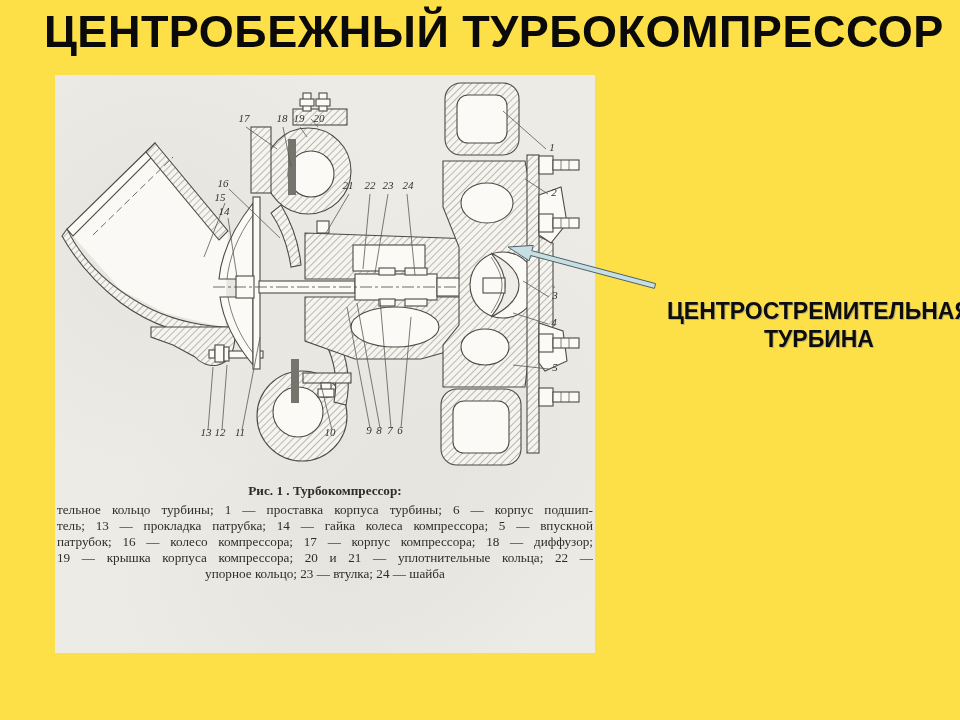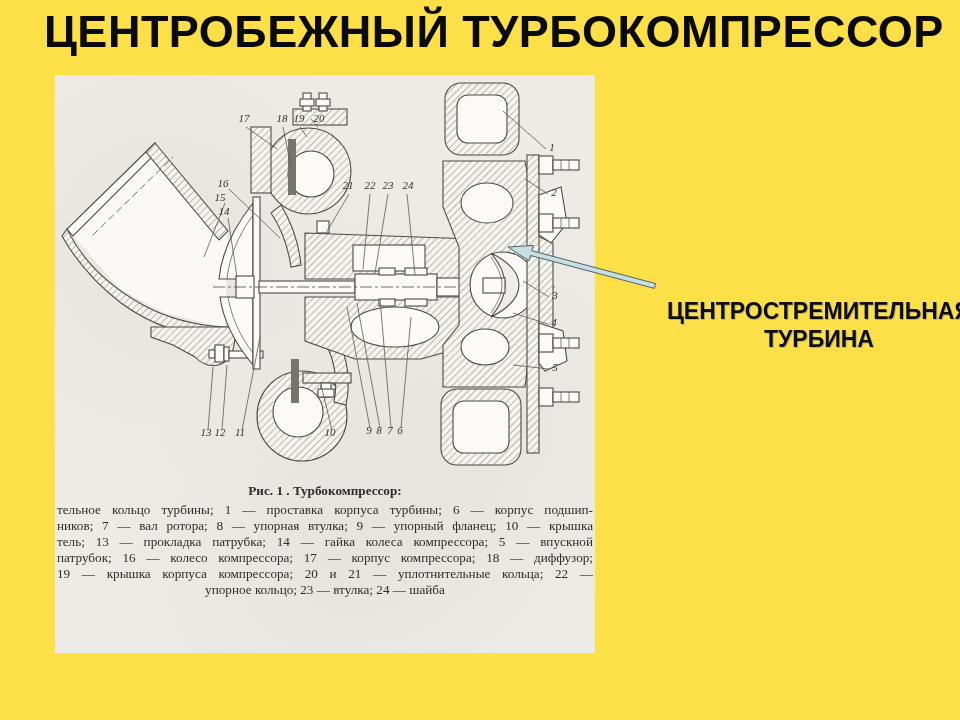--- a/index.html
+++ b/index.html
@@ -206,21 +206,20 @@
           <text class="num" x="324" y="359">8</text>
           <text class="num" x="335" y="359">7</text>
           <text class="num" x="345" y="359">6</text>
         </g>
       </g>
     </svg>
 
     <div class="caption">
       <div class="cap-head">Рис. 1 . Турбокомпрессор:</div>
       <div class="cap-line">тельное кольцо турбины; 1 — проставка корпуса турбины; 6 — корпус подшип-</div>
-      <div class="cap-line">ников; 7 — вал ротора; 8 — упорная втулка; 9 — упорный фланец; 10 — крышка</div>
       <div class="cap-line">тель; 13 — прокладка патрубка; 14 — гайка колеса компрессора; 5 — впускной</div>
       <div class="cap-line">патрубок; 16 — колесо компрессора; 17 — корпус компрессора; 18 — диффузор;</div>
       <div class="cap-line">19 — крышка корпуса компрессора; 20 и 21 — уплотнительные кольца; 22 —</div>
       <div class="cap-line last">упорное кольцо; 23 — втулка; 24 — шайба</div>
     </div>
   </div>
 
   <svg class="arrow-overlay" width="960" height="720" viewBox="0 0 960 720">
     <polygon points="655.6,283.6 531.8,250.7 533.3,245.4 508,247 529.1,260.8 530.6,255.5 654.4,288.4" fill="#c7dfe3" stroke="#4e6168" stroke-width="1"></polygon>
   </svg>

